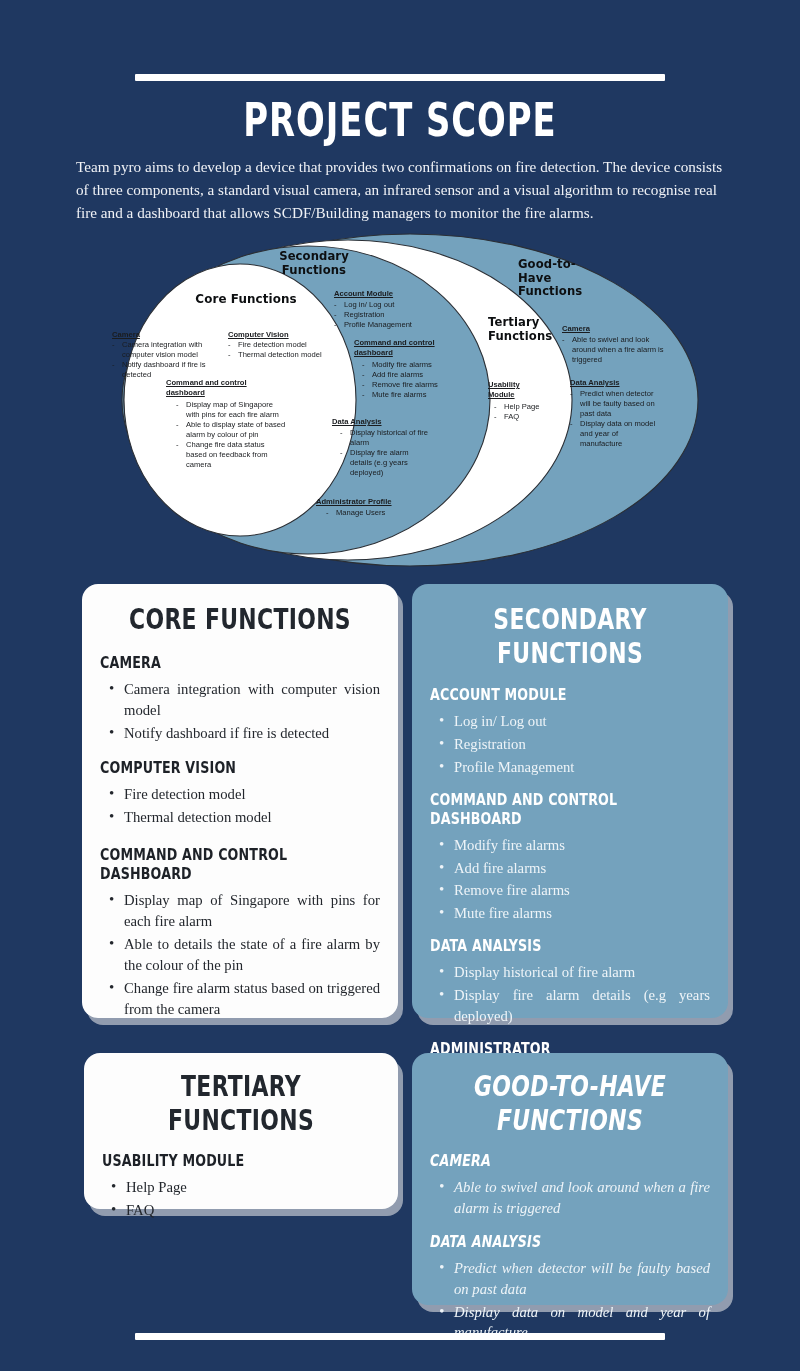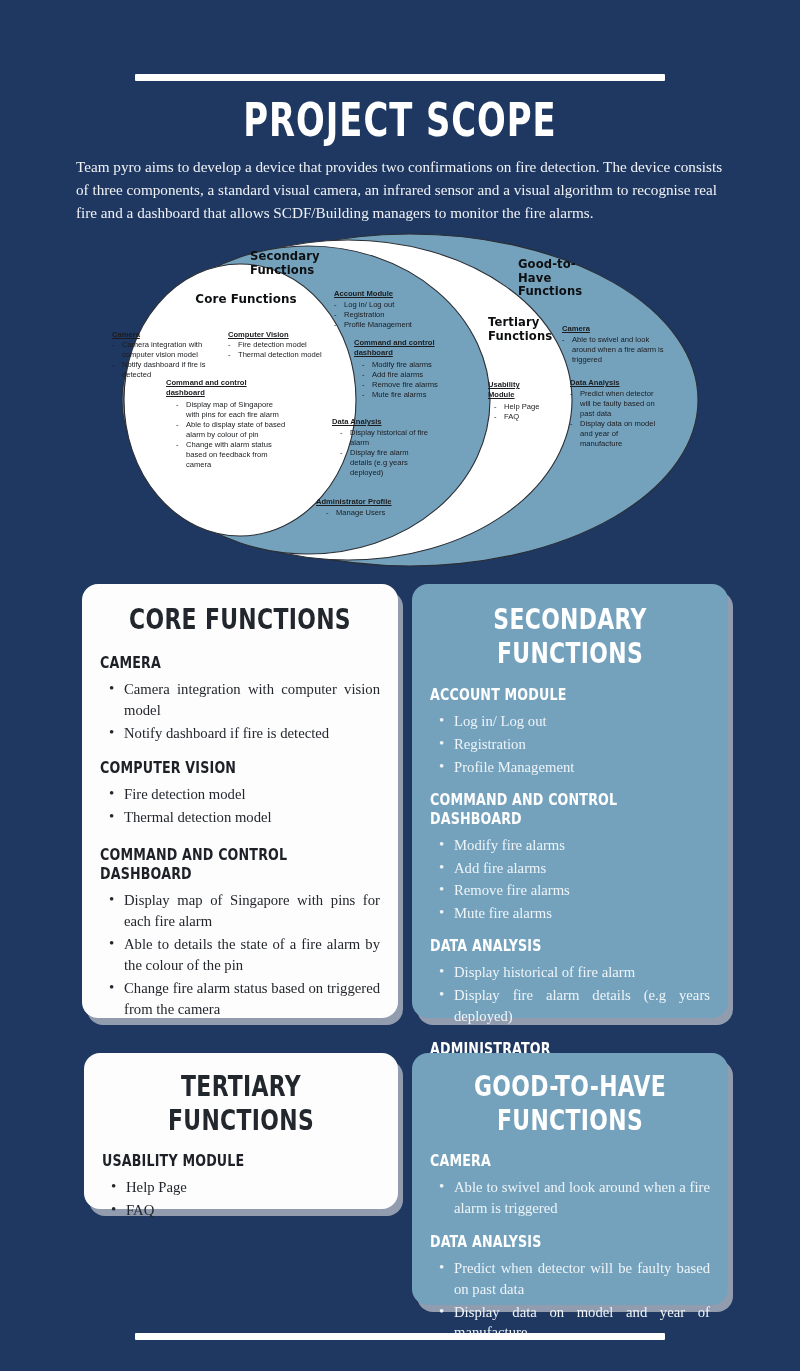--- a/index.html
+++ b/index.html
@@ -104,21 +104,21 @@
       <ellipse cx="310" cy="172" rx="288" ry="166" fill="#74a2bd" stroke="#2b2f35" stroke-width="1.1"></ellipse>
       <ellipse cx="248" cy="172" rx="224" ry="160" fill="#ffffff" stroke="#2b2f35" stroke-width="1.1"></ellipse>
       <ellipse cx="208" cy="172" rx="182" ry="154" fill="#74a2bd" stroke="#2b2f35" stroke-width="1.1"></ellipse>
       <ellipse cx="140" cy="172" rx="116" ry="136" fill="#ffffff" stroke="#2b2f35" stroke-width="1.1"></ellipse>
     </svg>
 
     <div class="venn-layer">
 
       <div class="vt big" style="left:76px; top:64px; width:140px; text-align:center;">Core Functions</div>
 
-      <div class="vt" style="left:150px; top:22px; width:128px; text-align:left; white-space:pre-line;">Secondary
+      <div class="vt" style="left:150px; top:22px; width:128px; text-align:center; white-space:pre-line;">Secondary
 Functions</div>
 
       <div class="vt" style="left:388px; top:88px; width:72px; text-align:left; white-space:pre-line;">Tertiary
 Functions</div>
 
       <div class="vt" style="left:418px; top:30px; width:92px; text-align:left; white-space:pre-line;">Good-to-
 Have
 Functions</div>
 
       <div class="vh" style="left:12px; top:102px;">Camera</div>
@@ -150,21 +150,21 @@
         <div class="vrow">
             <span class="dash">-</span>
             <span>Display map of Singapore with pins for each fire alarm</span>
           </div>
         <div class="vrow">
             <span class="dash">-</span>
             <span>Able to display state of based alarm by colour of pin</span>
           </div>
         <div class="vrow">
             <span class="dash">-</span>
-            <span>Change with alarm status based on feedback from camera</span>
+            <span>Change fire data status based on feedback from camera</span>
           </div>
       </div>
 
       <div class="vh" style="left:234px; top:61px;">Account Module</div>
       <div class="vl" style="left:234px; top:72px; width:112px;">
         <div class="vrow">
             <span class="dash">-</span>
             <span>Log in/ Log out</span>
           </div>
         <div class="vrow">
@@ -330,21 +330,21 @@
       <div style="margin-top:14px;">
         <div class="sec-head">USABILITY MODULE</div>
         <ul class="blist">
           <li>Help Page</li>
           <li>FAQ</li>
         </ul>
       </div>
     </div>
   </div>
 
-  <div class="card blue" style="left:412px; top:1053px; width:316px; height:252px;">
+  <div class="card blue" style="left:412px; top:1053px; width:316px; height:252px;font-style:italic;">
     <div class="card-inner">
       <div class="card-title" style="margin-top:16px;">GOOD-TO-HAVE FUNCTIONS</div>
 
       <div style="margin-top:14px;">
         <div class="sec-head">CAMERA</div>
         <ul class="blist">
           <li>Able to swivel and look around when a fire alarm is triggered</li>
         </ul>
       </div>
 

